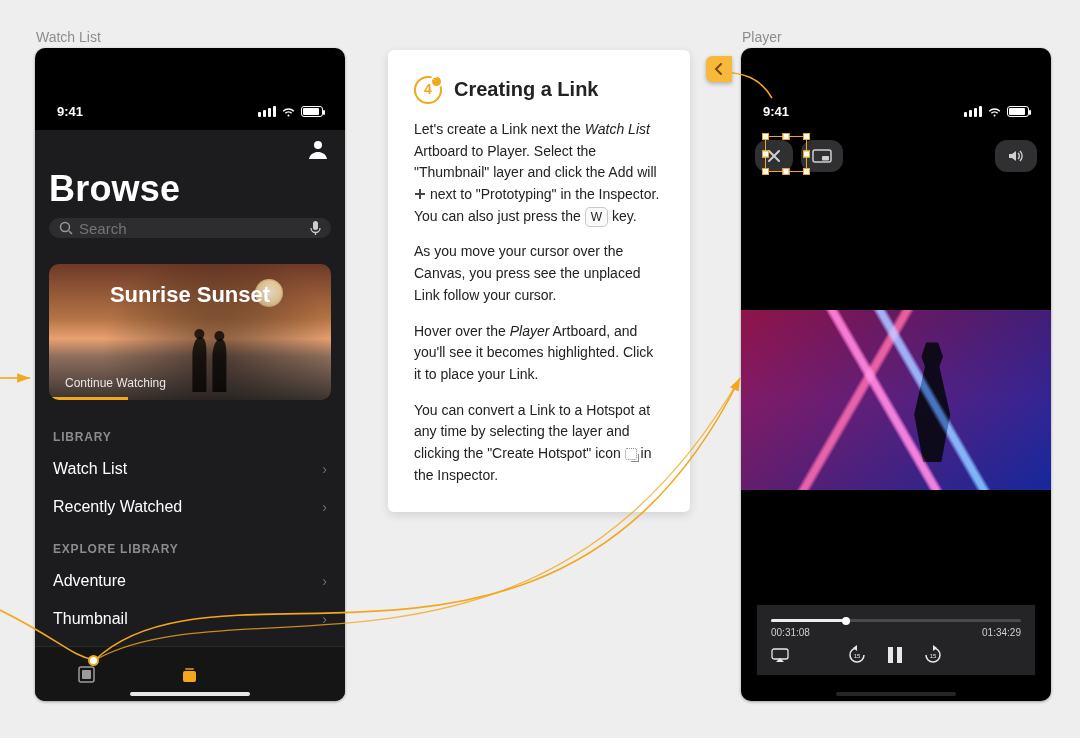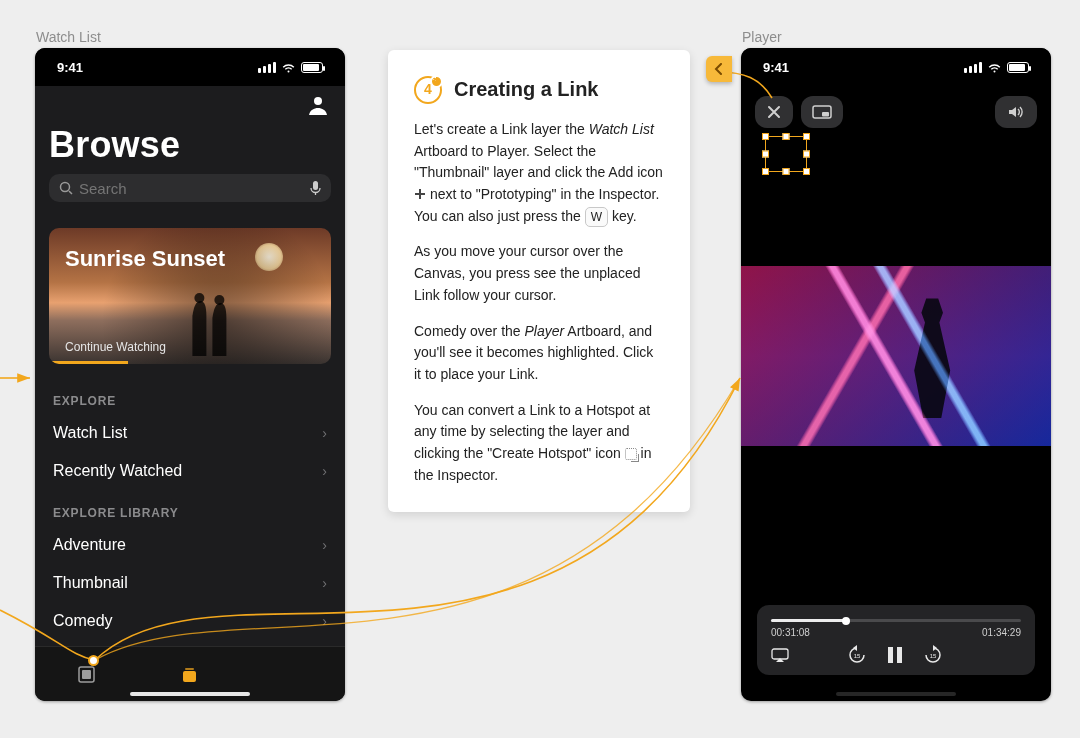--- a/index.html
+++ b/index.html
@@ -42,37 +42,38 @@
   .status-bar {
     height: 38px;
     display: flex;
     align-items: center;
     justify-content: space-between;
     padding: 0 22px;
     color: #fff;
     font-size: 13px;
     font-weight: 600;
     background: #000;
+    margin-top: 44px;
   }
   .status-icons { display:flex; align-items:center; gap:5px; }
   .signal-dots { display:flex; gap:2px; align-items:flex-end; }
   .signal-dots span { width:3px; background:#fff; border-radius:1px; }
   .signal-dots span:nth-child(1){height:5px}
   .signal-dots span:nth-child(2){height:7px}
   .signal-dots span:nth-child(3){height:9px}
   .signal-dots span:nth-child(4){height:11px}
   .battery { width:22px; height:11px; border:1.2px solid #fff; border-radius:3px; position:relative; }
   .battery::after { content:""; position:absolute; right:-3px; top:3px; width:2px; height:5px; background:#fff; border-radius:1px;}
   .battery .fill { position:absolute; left:1px; top:1px; bottom:1px; right:3px; background:#fff; border-radius:1px;}
 
   .browse-top { background:#1c1c1e; padding: 0 14px 12px; }
   .profile-row { display:flex; justify-content:flex-end; padding:8px 2px 6px; }
   .browse-title { color:#fff; font-size:36px; font-weight:800; letter-spacing:.2px; padding:2px 0 8px; }
   .searchbar {
-    background:#2d2d2f; border-radius:10px; height:28px;
+    background:#2d2d2f; border-radius:10px; height:20px;
     display:flex; align-items:center; padding:0 10px; gap:6px;
   }
   .searchbar input {
     flex:1; background:transparent; border:none; color:#aaa; font-size:15px;
     outline:none;
   }
   .hero {
     margin:14px; height:136px; border-radius:10px; overflow:hidden;
     position:relative;
     background: linear-gradient(180deg,#6d3a27 0%, #b47345 40%, #e8a170 55%, #8e6e5d 68%, #3a3330 100%);
@@ -81,21 +82,21 @@
     content:""; position:absolute; inset:0;
     background: radial-gradient(circle at 60% 70%, rgba(0,0,0,.45) 0%, rgba(0,0,0,.15) 40%, transparent 60%);
   }
   .hero .sun {
     position:absolute; top:15px; right:48px; width:28px; height:28px; border-radius:50%;
     background: radial-gradient(circle,#fff5e1 0%, #f7d79f 60%, rgba(247,215,159,0) 100%);
   }
   .hero .silhouette {
     position:absolute; bottom:8px; left:50%; transform:translateX(-22%);
   }
-  .hero-title { position:relative; z-index:2; color:#fff; font-size:22px; font-weight:700; padding:18px 16px 0; }
+  .hero-title { position:relative; z-index:2; color:#fff; font-size:22px; font-weight:700; padding:18px 16px 0;text-align:center; }
   .hero-sub { position:absolute; left:16px; bottom:10px; z-index:2; color:#e6e6e6; font-size:12px; }
   .hero-bar { position:absolute; left:0; bottom:0; height:3px; width:28%; background:#f2a71d; z-index:3; }
 
   .section-header {
     color:#8b8b8d; font-size:12px; font-weight:700; letter-spacing:.8px;
     padding:16px 18px 6px;
   }
   .row {
     display:flex; justify-content:space-between; align-items:center;
     color:#fff; font-size:16px; padding:10px 18px;
@@ -150,21 +151,21 @@
   .player-media .figure {
     position:absolute; left:52%; top:18%; width:60px; height:120px;
     background: radial-gradient(circle at 50% 20%, #080811 0%, #080811 60%, transparent 61%),
                 linear-gradient(#080811,#080811);
     clip-path: polygon(40% 0,60% 0,68% 12%,62% 20%,80% 60%,65% 100%,35% 100%,20% 60%,38% 20%,32% 12%);
     opacity:.9;
   }
 
   .player-controls {
     position:absolute; bottom:26px; left:16px; right:16px; height:70px;
-    background:#242426; border-radius:12px; padding:10px 14px 8px;
+    background:#242426; border-radius:0; padding:10px 14px 8px;
   }
   .track { position:relative; height:3px; background:#4a4a4c; border-radius:2px; margin-top:4px;}
   .track .prog { position:absolute; left:0; top:0; bottom:0; width:30%; background:#ededed; border-radius:2px;}
   .track .thumb { position:absolute; top:50%; left:30%; transform:translate(-50%,-50%);
     width:8px;height:8px;border-radius:50%;background:#fff;}
   .times { display:flex; justify-content:space-between; color:#cfcfcf; font-size:10px; margin-top:5px;}
   .ctrl-row { display:flex; justify-content:space-between; align-items:center; margin-top:7px; color:#e8e8e8;}
   .ctrl-row .spacer{width:20px}
 
   
@@ -290,21 +291,21 @@
         <path d="M20 70 L20 30 Q22 15 28 15 Q34 15 34 30 L34 70 Z" fill="rgba(0,0,0,.75)"></path>
         <path d="M40 70 L40 32 Q42 17 48 17 Q54 17 54 32 L54 70 Z" fill="rgba(0,0,0,.75)"></path>
         <circle cx="27" cy="12" r="5" fill="rgba(0,0,0,.75)"></circle>
         <circle cx="47" cy="14" r="5" fill="rgba(0,0,0,.75)"></circle>
       </svg>
       <div class="hero-title">Sunrise Sunset</div>
       <div class="hero-sub">Continue Watching</div>
       <div class="hero-bar"></div>
     </div>
 
-    <div class="section-header">EXPLORE</div>
+    <div class="section-header">LIBRARY</div>
     <div class="row">
         <span>Watch List</span>
         <span class="chev">›</span>
       </div>
     <div class="row">
         <span>Recently Watched</span>
         <span class="chev">›</span>
       </div>
 
     <div class="section-header">EXPLORE LIBRARY</div>
@@ -433,22 +434,22 @@
       <path d="M7 1 L2 6 L7 11" stroke="#7a4b00" stroke-width="2" fill="none" stroke-linecap="round"></path>
     </svg>
 </div>
 
 <div class="card">
   <div class="card-head">
     <div class="step-badge">4</div>
     <h2>Creating a Link</h2>
   </div>
   <p>
-    <span>Let's create a Link layer the </span><em>Watch List</em><span> Artboard to Player. Select the "Thumbnail" layer and click the Add icon </span><span class="mini-icon-plus"></span><span> next to "Prototyping" in the Inspector. You can also just press the </span><span class="kbd">W</span><span> key.</span>
+    <span>Let's create a Link next the </span><em>Watch List</em><span> Artboard to Player. Select the "Thumbnail" layer and click the Add will </span><span class="mini-icon-plus"></span><span> next to "Prototyping" in the Inspector. You can also just press the </span><span class="kbd">W</span><span> key.</span>
   </p>
   <p>As you move your cursor over the Canvas, you press see the unplaced Link follow your cursor.</p>
   <p>
-    <span>Comedy over the </span><em>Player</em><span> Artboard, and you'll see it becomes highlighted. Click it to place your Link.</span>
+    <span>Hover over the </span><em>Player</em><span> Artboard, and you'll see it becomes highlighted. Click it to place your Link.</span>
   </p>
   <p>
     <span>You can convert a Link to a Hotspot at any time by selecting the layer and clicking the "Create Hotspot" icon </span><span class="mini-icon-hotspot"></span><span> in the Inspector.</span>
   </p>
 </div>
 
 </body></html>

